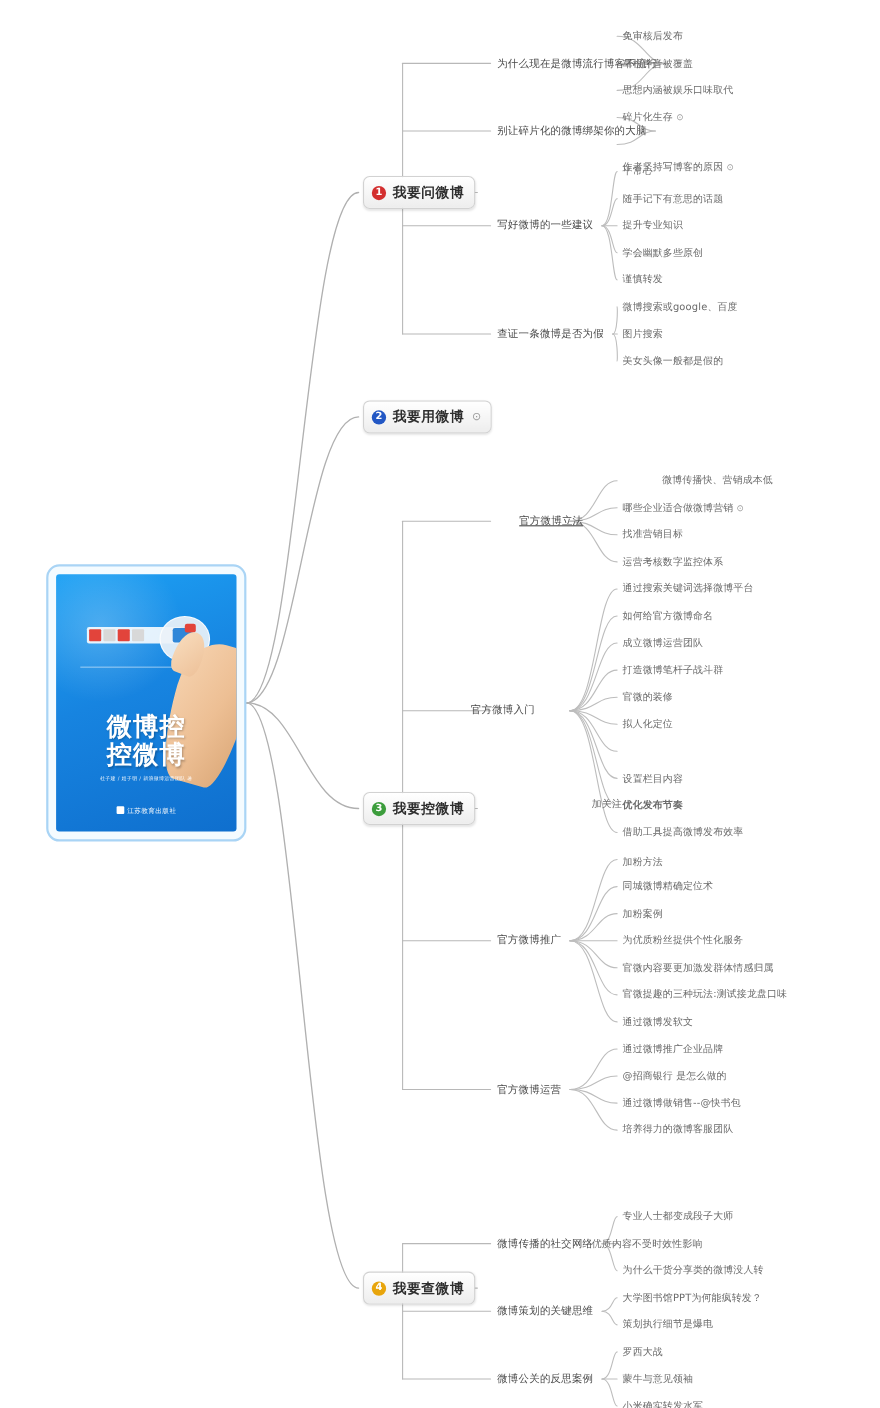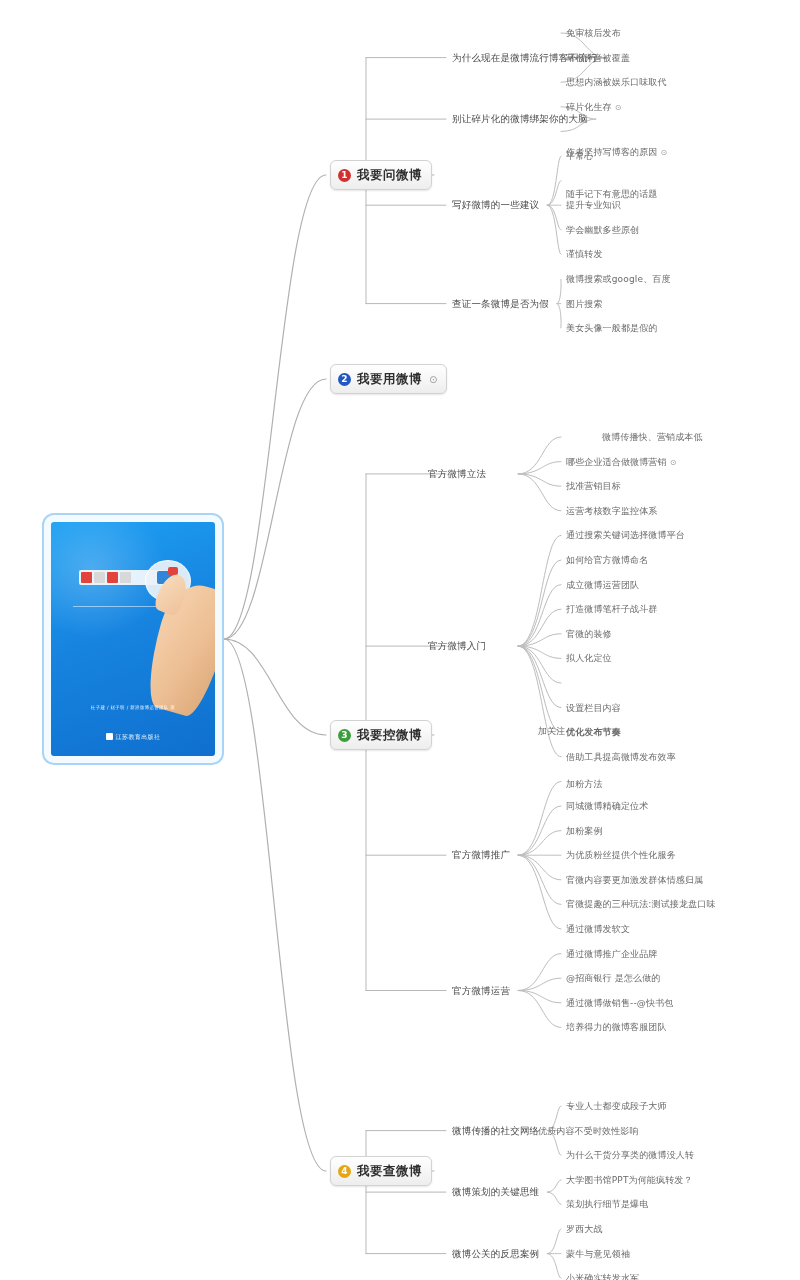--- a/index.html
+++ b/index.html
@@ -314,20 +314,24 @@
         <div class="sq sq3"></div>
         <div class="sq sq4"></div>
       </div>
       <div class="cover-circle">
         <div class="mini"></div>
         <div class="mini2"></div>
       </div>
       <div class="cover-divider"></div>
       <div class="cover-hand"></div>
       <div class="cover-finger"></div>
+      <div class="cover-title">
+        <div>微博控</div>
+        <div>控微博</div>
+      </div>
       <div class="cover-sub">杜子建 / 赵子明 / 新浪微博运营团队 著</div>
       <div class="cover-pub">
         <span class="logo"></span><span>江苏教育出版社</span>
       </div>
     </div>
   </div>
 
   <div id="nodes">
       <div class="l1" style="top: 160px; left: 330px;">
         <div class="badge" style="background: rgb(211, 47, 47);">1</div>
@@ -335,38 +339,38 @@
       </div>
       <div class="l2" style="left: 452px; top: 57.6px;"><span>为什么现在是微博流行博客不流行</span></div>
       <div class="l3" style="left: 566px; top: 33px;"><span>免审核后发布</span></div>
       <div class="l3" style="left: 566px; top: 57.6px;"><span>草根声音被覆盖</span></div>
       <div class="l3" style="left: 566px; top: 82.2px;"><span>思想内涵被娱乐口味取代</span></div>
       <div class="l2" style="left: 452px; top: 119.1px;"><span>别让碎片化的微博绑架你的大脑</span></div>
       <div class="l3" style="left: 566px; top: 106.8px;"><span>碎片化生存</span><span class="mk">⊙</span></div>
       <div class="l3" style="left: 566px; top: 131.4px; margin-top: 21px;"><span>作者坚持写博客的原因</span><span class="mk">⊙</span></div>
       <div class="l2" style="left: 452px; top: 205.2px;"><span>写好微博的一些建议</span></div>
       <div class="l3" style="left: 566px; top: 156px;"><span>平常心</span></div>
-      <div class="l3" style="left: 566px; top: 180.6px; margin-top: 13px;"><span>随手记下有意思的话题</span></div>
+      <div class="l3" style="left: 566px; top: 180.6px;"><span>随手记下有意思的话题</span></div>
       <div class="l3" style="left: 566px; top: 205.2px;"><span>提升专业知识</span></div>
       <div class="l3" style="left: 566px; top: 229.8px;"><span>学会幽默多些原创</span></div>
       <div class="l3" style="left: 566px; top: 254.4px;"><span>谨慎转发</span></div>
       <div class="l2" style="left: 452px; top: 303.6px;"><span>查证一条微博是否为假</span></div>
       <div class="l3" style="left: 566px; top: 279px;"><span>微博搜索或google、百度</span></div>
       <div class="l3" style="left: 566px; top: 303.6px;"><span>图片搜索</span></div>
       <div class="l3" style="left: 566px; top: 328.2px;"><span>美女头像一般都是假的</span></div>
       <div class="l1" style="top: 364px; left: 330px;">
         <div class="badge" style="background: rgb(34, 87, 196);">2</div>
         <span class="l1-label">我要用微博</span>
         <span class="marker">⊙</span>
       </div>
       <div class="l1" style="top: 720px; left: 330px;">
         <div class="badge" style="background: rgb(60, 157, 60);">3</div>
         <span class="l1-label">我要控微博</span>
       </div>
-      <div class="l2" style="left: 428px; top: 473.9px;"><span>官方微博立法</span></div>
+      <div class="l2" style="left: 472px; top: 473.9px; text-decoration: underline;"><span>官方微博立法</span></div>
       <div class="l3" style="left: 566px; top: 437px; margin-left: 36px;"><span>微博传播快、营销成本低</span></div>
       <div class="l3" style="left: 566px; top: 461.6px; text-align: right;"><span>哪些企业适合做微博营销</span><span class="mk">⊙</span></div>
       <div class="l3" style="left: 566px; top: 486.2px;"><span>找准营销目标</span></div>
       <div class="l3" style="left: 566px; top: 510.8px;"><span>运营考核数字监控体系</span></div>
       <div class="l2" style="left: 428px; top: 646.1px;"><span>官方微博入门</span></div>
       <div class="l3" style="left: 566px; top: 535.4px;"><span>通过搜索关键词选择微博平台</span></div>
       <div class="l3" style="left: 566px; top: 560px;"><span>如何给官方微博命名</span></div>
       <div class="l3" style="left: 566px; top: 584.6px;"><span>成立微博运营团队</span></div>
       <div class="l3" style="left: 566px; top: 609.2px; text-align: right;"><span>打造微博笔杆子战斗群</span></div>
       <div class="l3" style="left: 566px; top: 633.8px;"><span>官微的装修</span></div>

